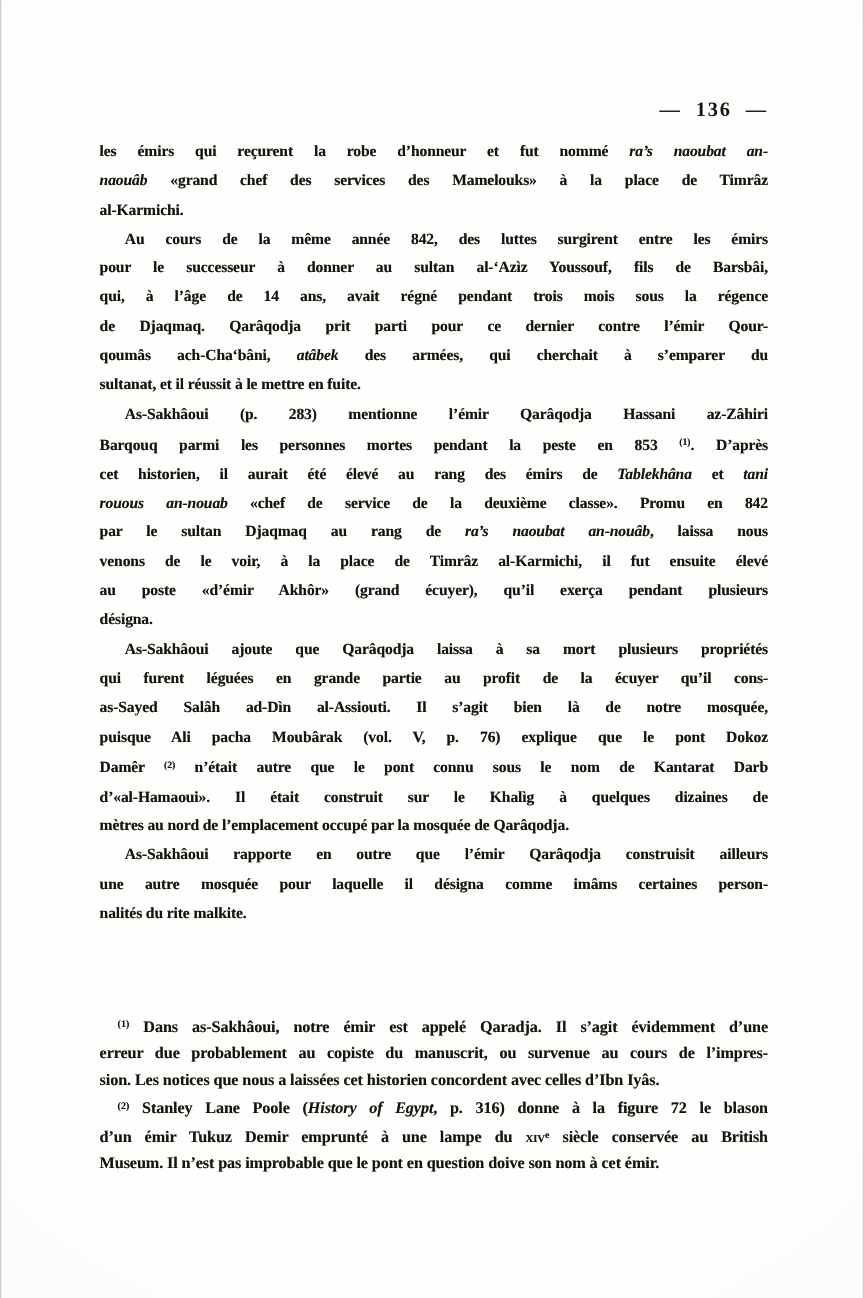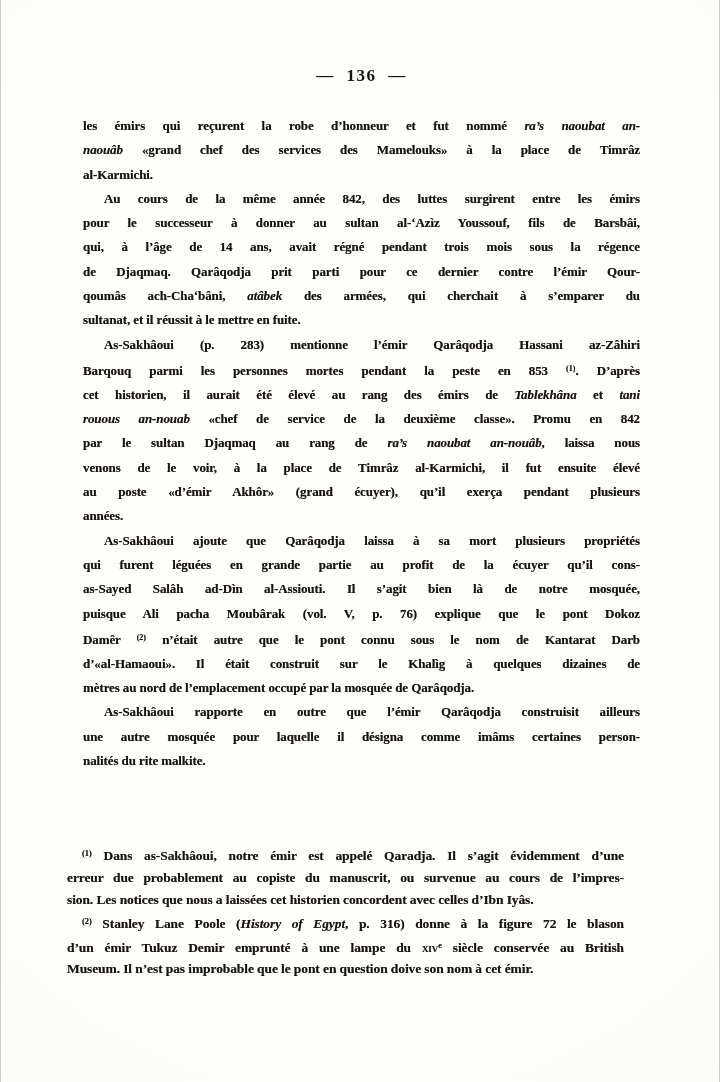--- a/index.html
+++ b/index.html
@@ -16,44 +16,44 @@
       radial-gradient(ellipse 120% 90% at 50% 45%, #fefefd 55%, #fbfaf8 85%, #f4f3ef 100%);
     border-left: 1px solid #cfcec9;
     border-right: 1px solid #cfcec9;
     box-sizing: border-box;
     overflow: hidden;
     font-family: "Liberation Serif", "DejaVu Serif", serif;
     color: #17130e;
   }
   .page-number {
     position: absolute;
-    top: 66px;
+    top: 82px;
     left: 82px;
     width: 557px;
-    text-align: center;
+    text-align: right;
     font-size: 17px;
     font-weight: bold;
     letter-spacing: 1.5px;
     word-spacing: 6px;
   }
   .main-text {
     position: absolute;
     top: 114px;
     left: 82px;
     width: 557px;
     font-size: 13px;
     line-height: 24.3px;
     font-weight: bold;
     letter-spacing: -0.1px;
     text-shadow: 0 0 0.4px rgba(20, 15, 5, 0.55);
   }
   .footnotes {
     position: absolute;
     top: 843px;
-    left: 66px;
+    left: 82px;
     width: 557px;
     font-size: 13.5px;
     line-height: 22px;
     font-weight: bold;
     letter-spacing: -0.1px;
     text-shadow: 0 0 0.3px rgba(20, 15, 5, 0.5);
   }
   .para { margin: 0; }
   .line {
     text-align: justify;
@@ -96,21 +96,21 @@
         <div class="line last"><span>sultanat, et il réussit à le mettre en fuite.</span></div>
       </div>
       <div class="para">
         <div class="line indent"><span>As-Sakhâoui (p. 283) mentionne l’émir Qarâqodja Hassani az-Zâhiri</span></div>
         <div class="line"><span>Barqouq parmi les personnes mortes pendant la peste en 853 </span><span class="sup">(1)</span><span>. D’après</span></div>
         <div class="line"><span>cet historien, il aurait été élevé au rang des émirs de </span><span class="it">Tablekhâna</span><span> et </span><span class="it">tani</span></div>
         <div class="line"><span class="it">rouous an-nouab</span><span> «chef de service de la deuxième classe». Promu en 842</span></div>
         <div class="line"><span>par le sultan Djaqmaq au rang de </span><span class="it">ra’s naoubat an-nouâb</span><span>, laissa nous</span></div>
         <div class="line"><span>venons de le voir, à la place de Timrâz al-Karmichi, il fut ensuite élevé</span></div>
         <div class="line"><span>au poste «d’émir Akhôr» (grand écuyer), qu’il exerça pendant plusieurs</span></div>
-        <div class="line last"><span>années.</span></div>
+        <div class="line last"><span>désigna.</span></div>
       </div>
       <div class="para">
         <div class="line indent"><span>As-Sakhâoui ajoute que Qarâqodja laissa à sa mort plusieurs propriétés</span></div>
         <div class="line"><span>qui furent léguées en grande partie au profit de la écuyer qu’il cons-</span></div>
         <div class="line"><span>as-Sayed Salâh ad-Dìn al-Assiouti. Il s’agit bien là de notre mosquée,</span></div>
         <div class="line"><span>puisque Ali pacha Moubârak (vol. V, p. 76) explique que le pont Dokoz</span></div>
         <div class="line"><span>Damêr </span><span class="sup">(2)</span><span> n’était autre que le pont connu sous le nom de Kantarat Darb</span></div>
         <div class="line"><span>d’«al-Hamaoui». Il était construit sur le Khalìg à quelques dizaines de</span></div>
         <div class="line last"><span>mètres au nord de l’emplacement occupé par la mosquée de Qarâqodja.</span></div>
       </div>

